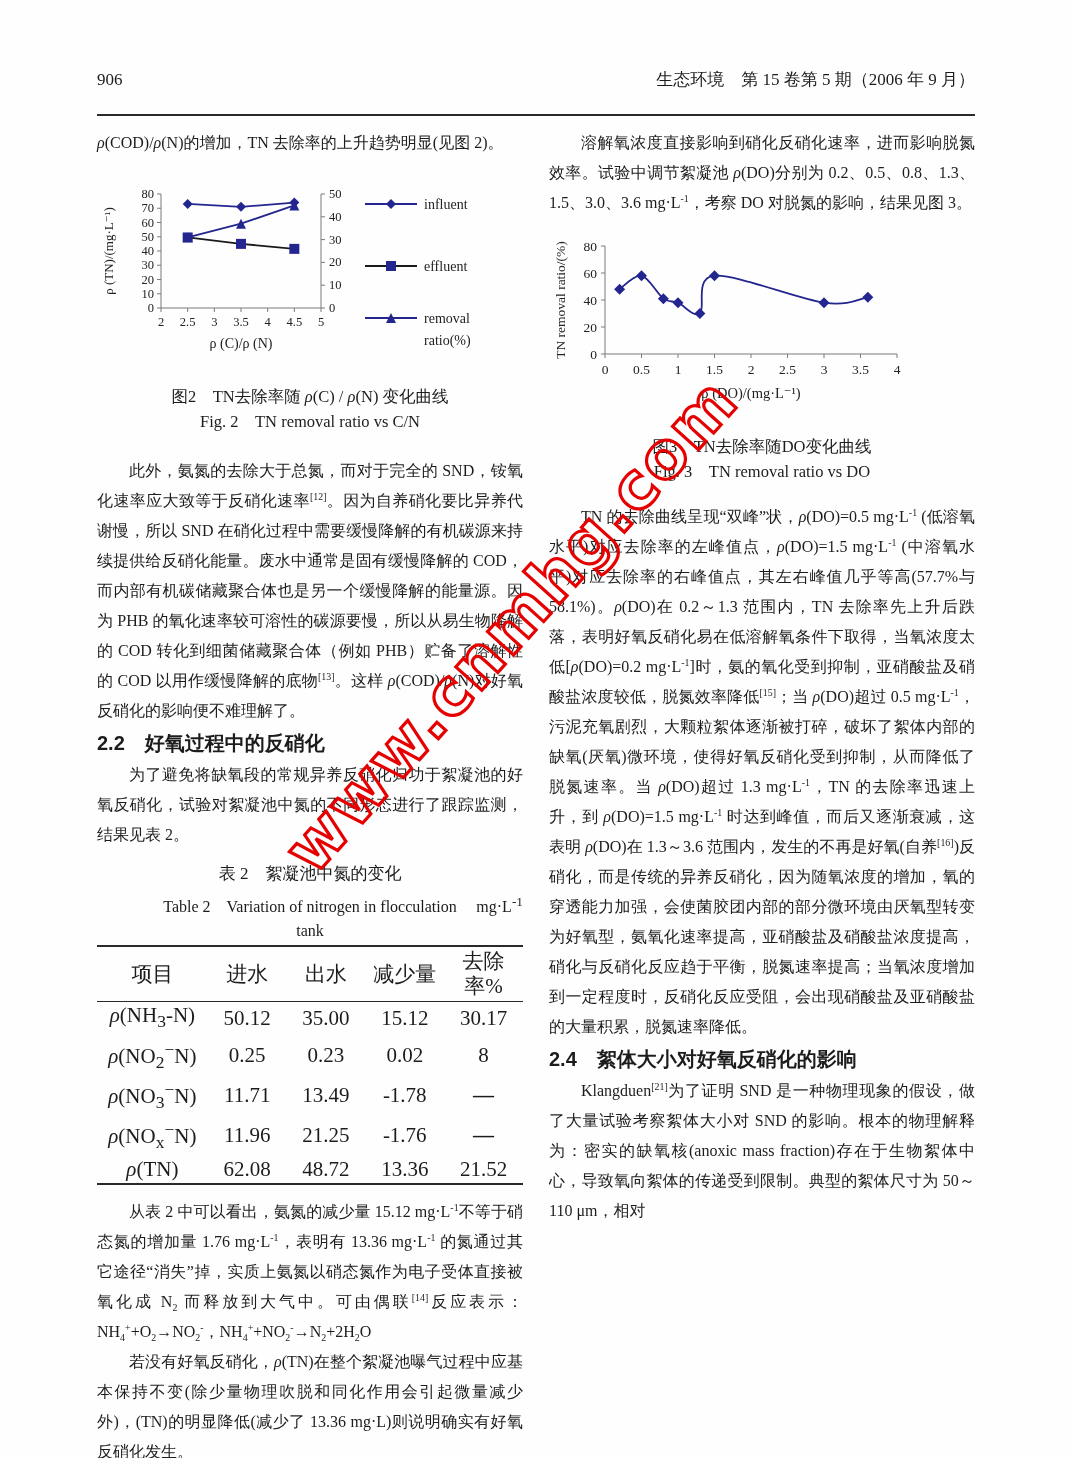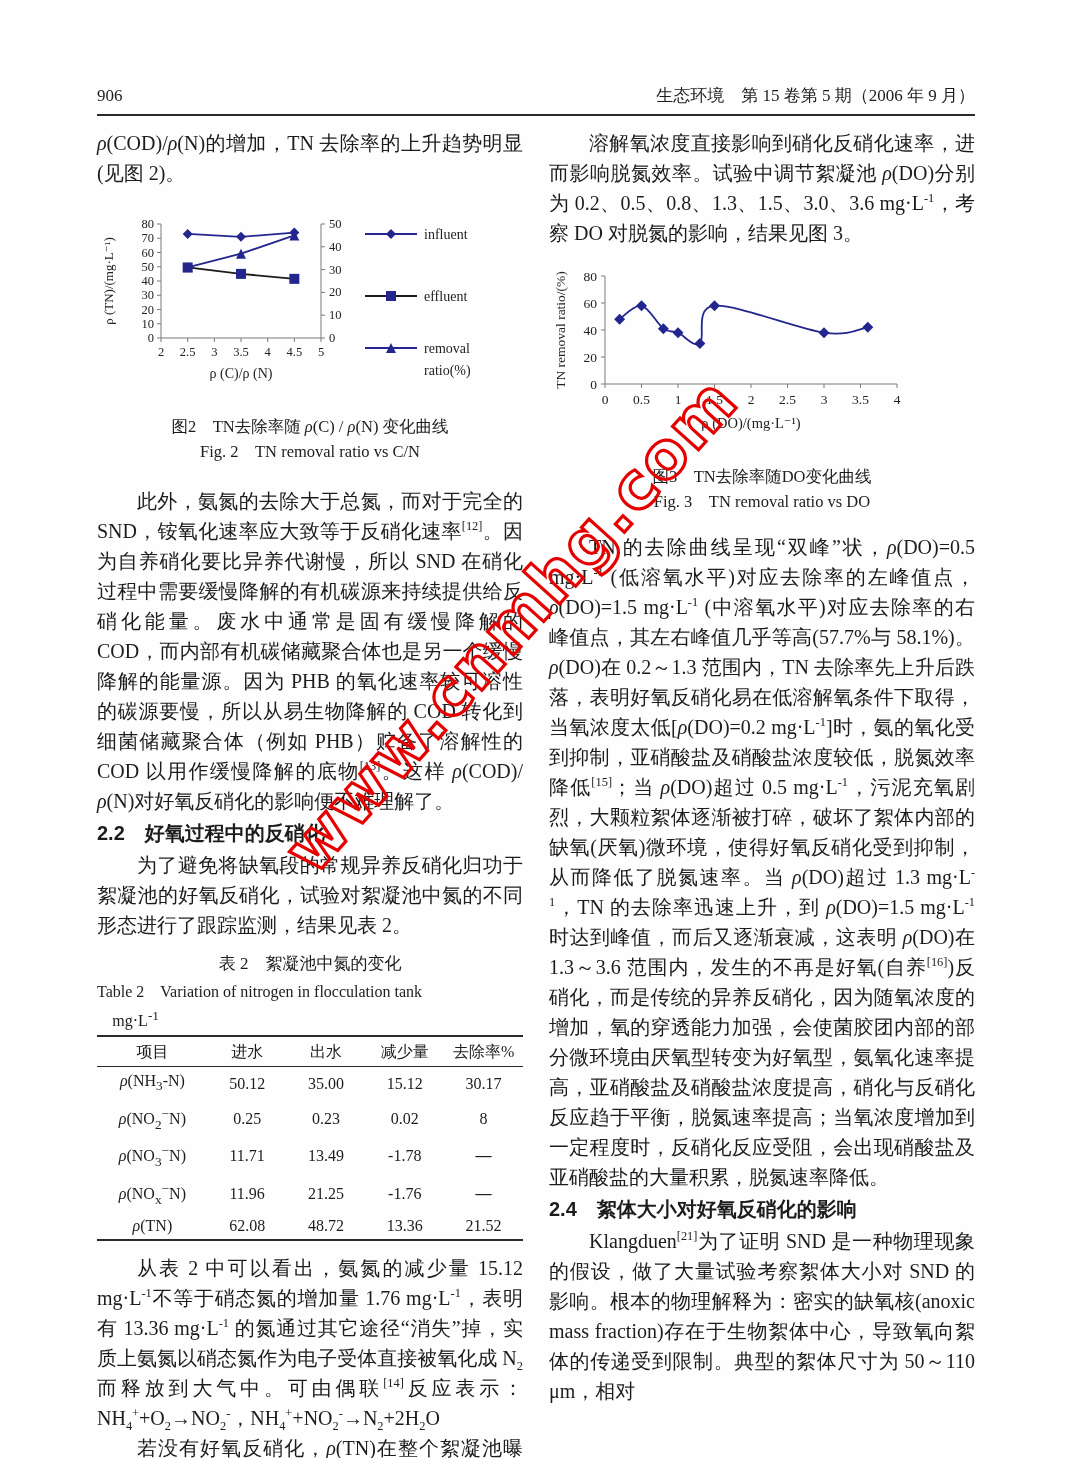--- a/index.html
+++ b/index.html
@@ -1,46 +1,46 @@
 <!DOCTYPE html>
 <html><head>
 <meta charset="utf-8">
 <style>
   html,body{margin:0;padding:0;background:#9a9a9a;}
   .page{
     position:relative;width:1071px;height:1458px;margin:0 auto;background:#fefefe;
     font-family:"Liberation Serif","DejaVu Serif",serif;color:#1c1c1c;overflow:hidden;
   }
   .running-head{
-    position:absolute;left:97px;top:86px;width:878px;display:flex;
+    position:absolute;left:97px;top:70px;width:878px;display:flex;
     justify-content:space-between;font-size:17px;line-height:20px;
   }
   .head-rule{position:absolute;left:97px;top:114px;width:878px;height:2px;background:#2a2a2a;}
   .col{position:absolute;top:128px;width:426px;}
   .col.left{left:97px;}
   .col.right{left:549px;}
-  p.body{font-size:20px;line-height:30px;text-align:justify;margin:0;}
+  p.body{font-size:16px;line-height:30px;text-align:justify;margin:0;}
   p.body.ind{text-indent:2em;}
   p.body sup{font-size:62%;line-height:0;}
   p.body sub{font-size:62%;line-height:0;}
   h3.sec{
     font-family:"Liberation Sans","DejaVu Sans",sans-serif;font-weight:600;
     font-size:20px;line-height:30px;margin:2px 0 2px 0;
   }
   figure{margin:0;}
   .fig-block{margin-top:16px;}
   .caption{font-size:16.5px;line-height:25px;text-align:center;margin:0;}
   .caption.zh{margin-top:18px;}
   .tbl-block{margin-top:12px;}
   .tbl-title-zh{font-size:17px;line-height:24px;text-align:center;margin:4px;}
-  .tbl-title-row{display:flex;align-items:baseline;font-size:16px;line-height:24px;flex-direction:column;}
+  .tbl-title-row{display:flex;align-items:baseline;font-size:16px;line-height:24px;}
   .tbl-title-en{flex:1;text-align:center;margin:0;}
   .tbl-unit{width:62px;text-align:right;}
   table.data{
-    width:100%;border-collapse:collapse;font-size:16px;line-height:25px;
+    width:100%;border-collapse:collapse;font-size:21px;line-height:25px;
     border-top:2px solid #2a2a2a;border-bottom:2px solid #2a2a2a;margin-top:2px;
   }
   table.data th{
     font-weight:normal;border-top:1.5px solid #2a2a2a;border-bottom:1.5px solid #2a2a2a;
     padding:2px 2px;text-align:center;
   }
   table.data td{padding:1px 2px;text-align:center;}
   table.data td.dash{font-weight:bold;}
   .watermark{
     position:absolute;left:205px;top:619px;width:560px;height:70px;line-height:70px;

